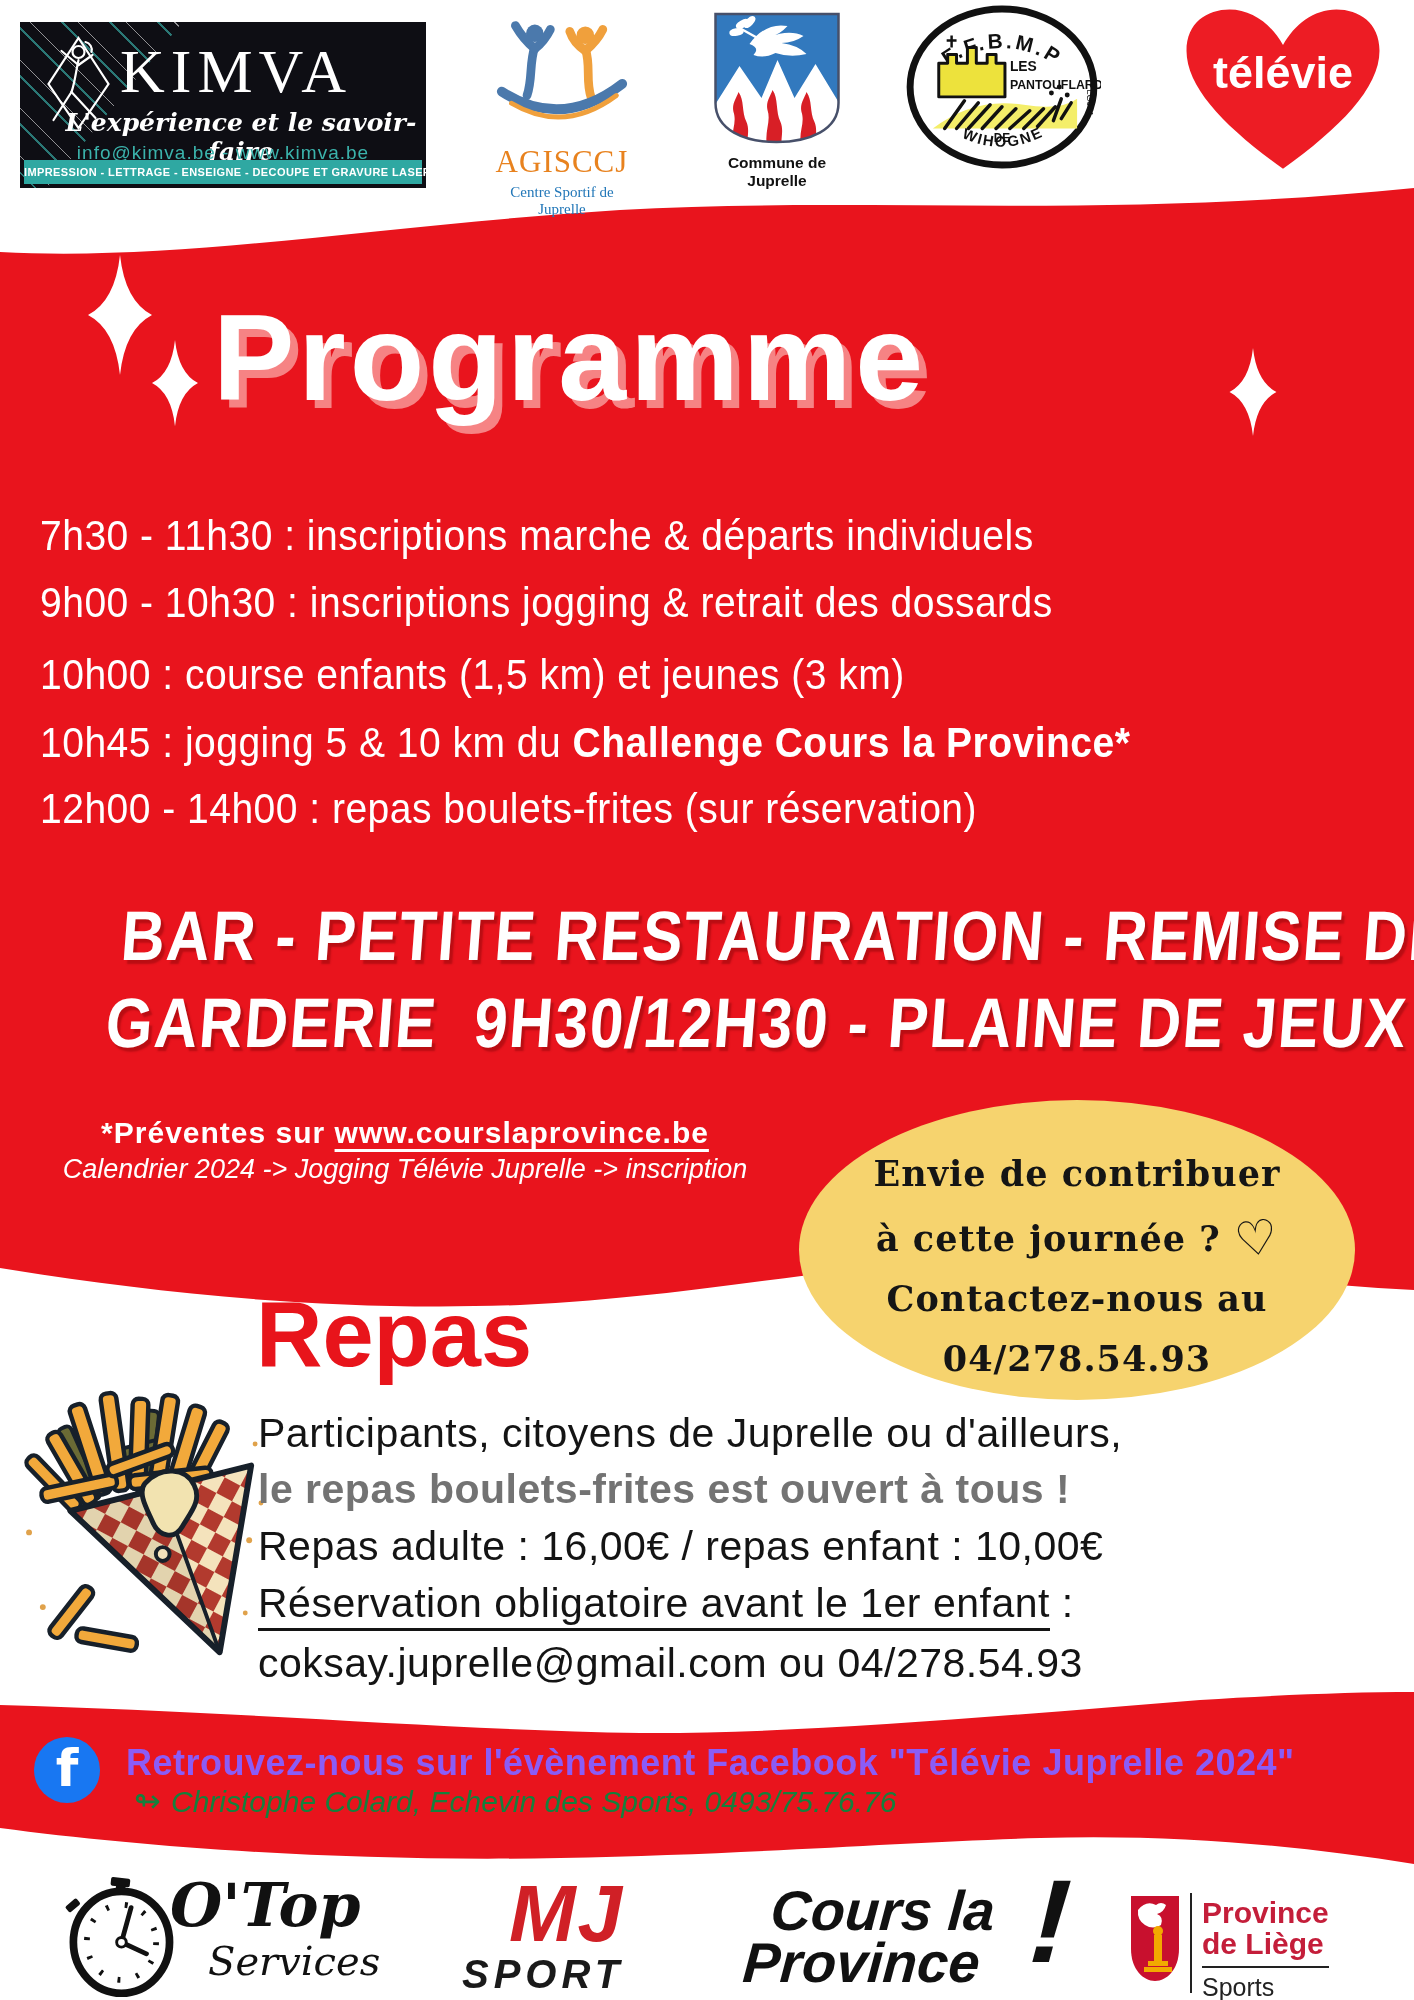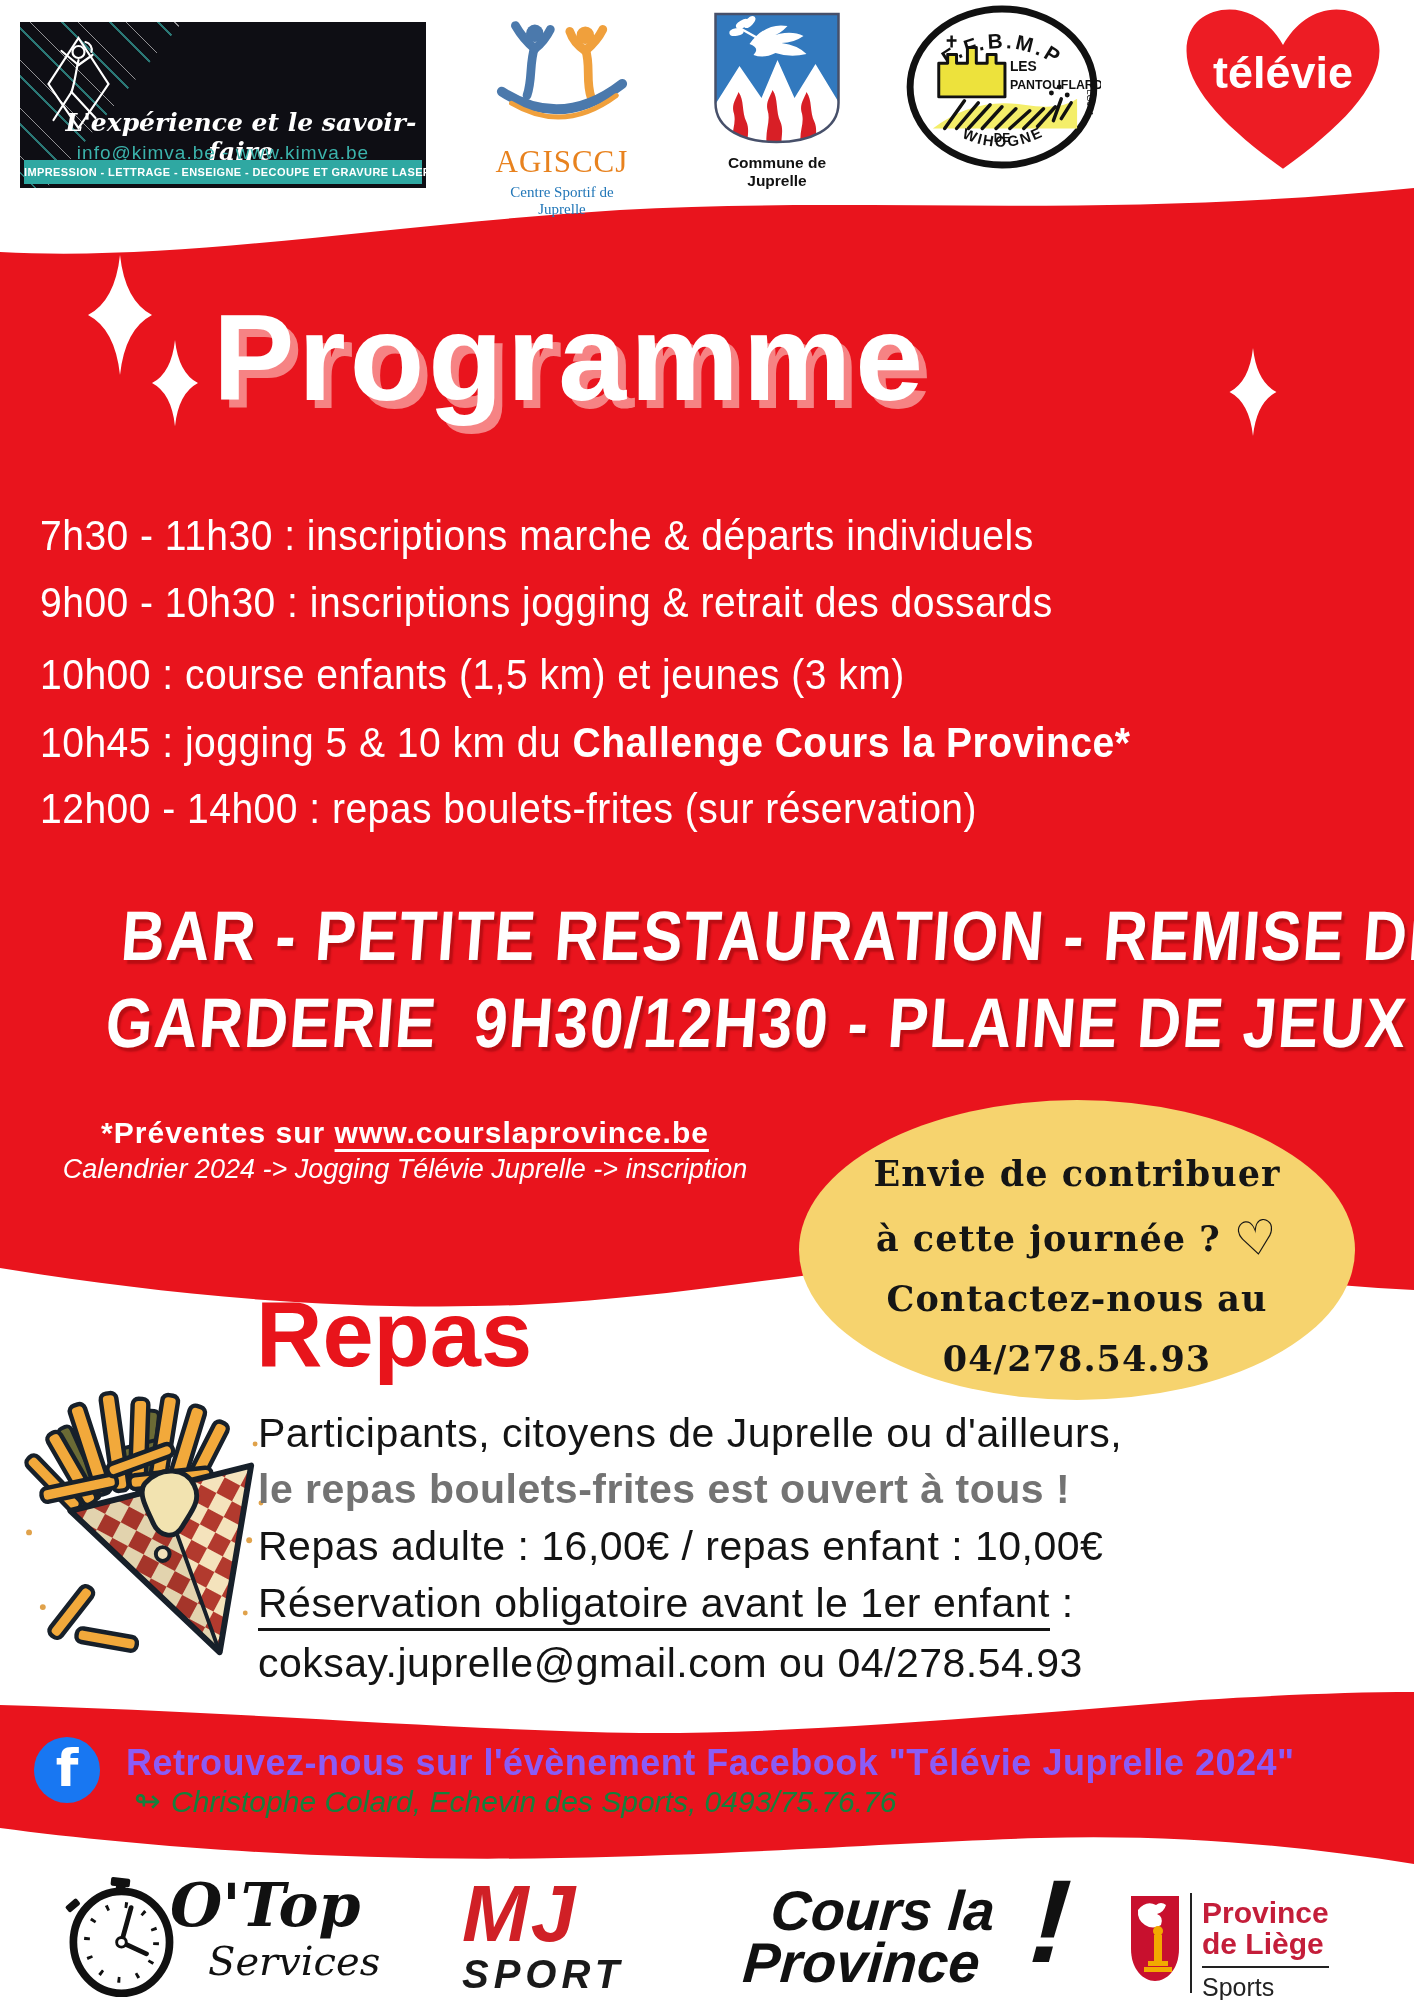--- a/index.html
+++ b/index.html
@@ -56,21 +56,21 @@
   .fb-circle { position:absolute; left:34px; top:1737px; width:66px; height:66px; border-radius:50%; background:#1877f2;
     color:#fff; text-align:center; font-weight:700; font-size:52px; line-height:62px; font-family:"DejaVu Sans",sans-serif; }
   .fb-line1 { position:absolute; left:126px; top:1742px; color:#8b5cf6; font-size:36px; font-weight:700; letter-spacing:.5px; white-space:pre; }
   .fb-line2 { position:absolute; left:134px; top:1782px; color:#15803d; font-size:30px; font-style:italic; white-space:pre; }
   .fb-line2 .arrow { font-style:normal; font-family:"DejaVu Sans",sans-serif; font-size:32px; }
 
   
   .otop { position:absolute; left:58px; top:1872px; width:330px; height:125px; color:#111; }
   .otop-name { position:absolute; left:112px; top:-2px; font-family:"DejaVu Serif",serif; font-style:italic; font-weight:700; font-size:60px; }
   .otop-sub { position:absolute; left:150px; top:66px; font-family:"DejaVu Serif",serif; font-style:italic; font-size:40px; }
-  .mj { position:absolute; left:462px; top:1876px; text-align:left; }
+  .mj { position:absolute; left:462px; top:1876px; text-align:right; }
   .mj-top { color:#d02026; font-size:80px; font-weight:700; font-style:italic; letter-spacing:2px; line-height:76px; }
   .mj-bottom { color:#1a1a1a; font-size:40px; font-weight:700; font-style:italic; letter-spacing:5px; margin-top:0px; }
   .cours { position:absolute; left:745px; top:1878px; width:330px; height:115px; color:#111; font-style:italic; font-weight:700; transform:skewX(-4deg); }
   .cours-l1 { position:absolute; left:24px; top:0; font-size:56px; }
   .cours-l2 { position:absolute; left:0; top:52px; font-size:56px; }
   .cours-excl { position:absolute; right:6px; top:-12px; font-size:118px; line-height:110px; }
   .prov { position:absolute; left:1128px; top:1893px; height:102px; display:flex; align-items:flex-start; }
   .prov-divider { width:2px; background:#222; height:100px; margin:0 10px 0 8px; }
   .prov-text { padding-top:4px; }
   .prov-name { color:#c41e3a; font-size:30px; font-weight:700; line-height:31px; }
@@ -96,20 +96,21 @@
         <polygon points="40,6 70,52 40,96 10,52"></polygon>
         <circle cx="40" cy="20" r="6"></circle>
         <path d="M40,28 C37,42 36,52 33,60"></path>
         <path d="M40,33 L23,19"></path>
           <path d="M40,33 L54,23"></path>
         <path d="M33,60 L15,88"></path>
           <path d="M33,60 L57,86"></path>
         <path d="M47,10 a8,8 0 0 1 6,10"></path>
       </g>
     </svg>
+    <div class="kimva-name">KIMVA</div>
     <div class="kimva-tag">L'expérience et le savoir-faire</div>
     <div class="kimva-contact">info@kimva.be  -  www.kimva.be</div>
     <div class="kimva-bar">IMPRESSION - LETTRAGE - ENSEIGNE - DECOUPE ET GRAVURE LASER</div>
   </div>
 
   <div class="agisccj z1">
     <svg width="136" height="120" viewBox="0 0 140 120">
       <circle cx="42" cy="14" r="9" fill="#4b79ac"></circle>
       <g stroke="#4b79ac" stroke-width="9" fill="none" stroke-linecap="round">
         <path d="M42,28 C36,46 40,60 34,78"></path>

